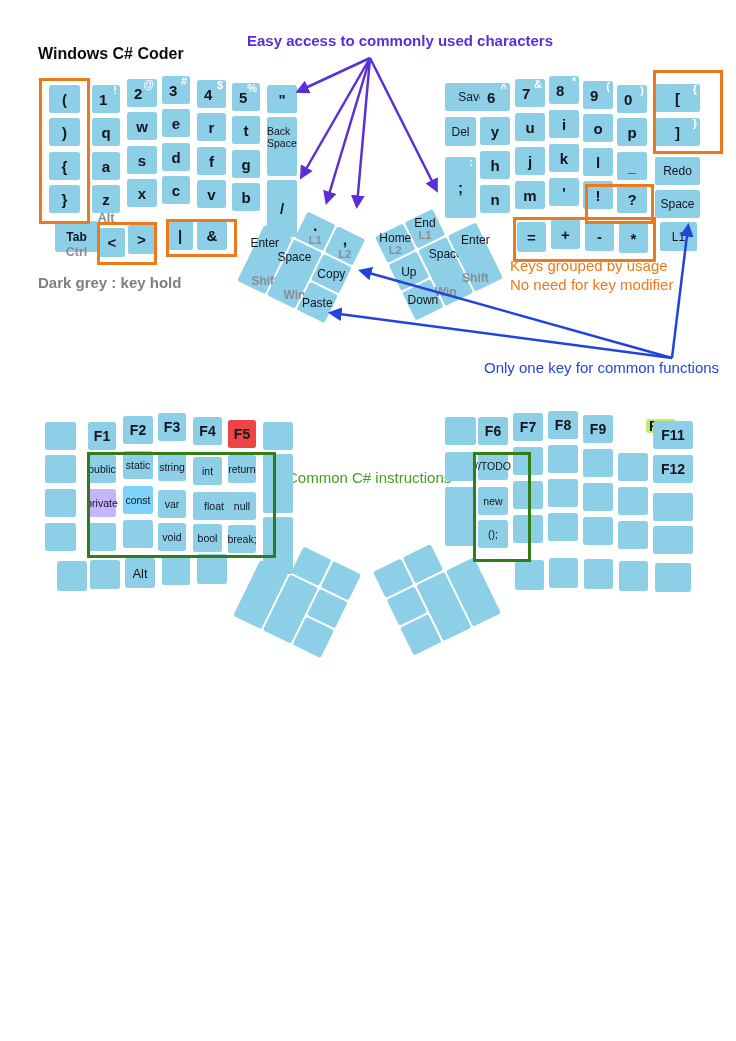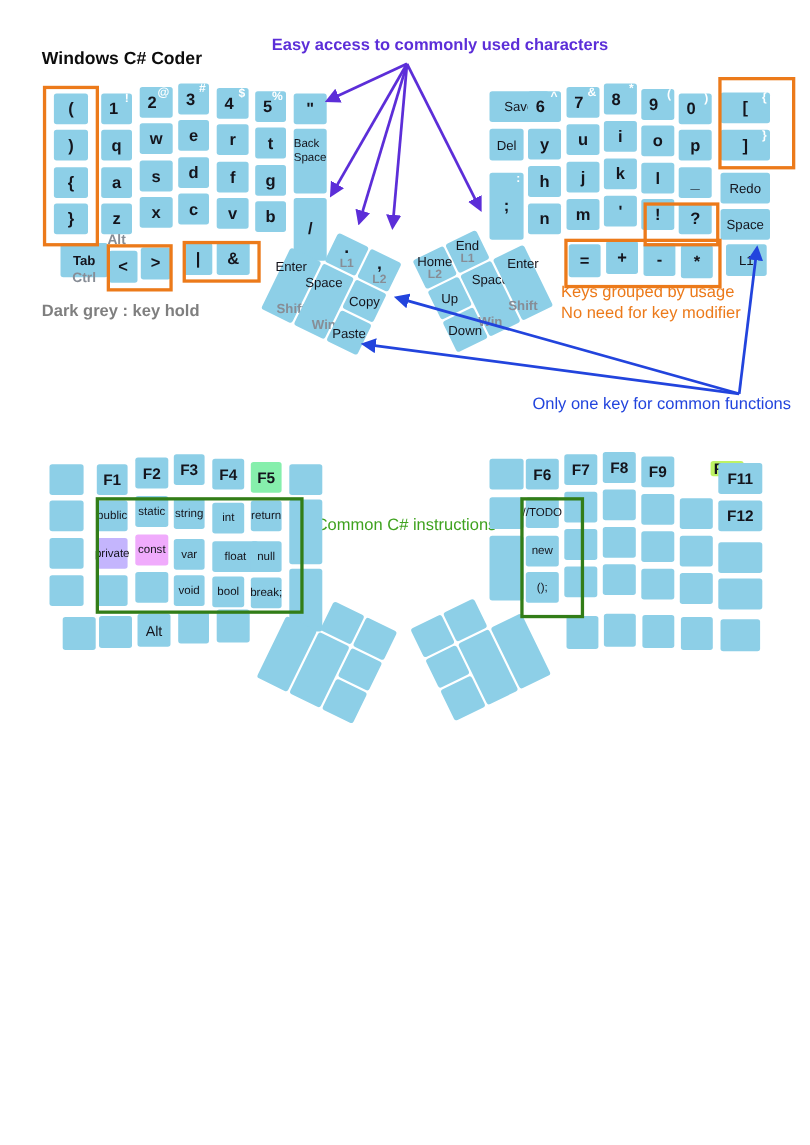--- a/index.html
+++ b/index.html
@@ -511,21 +511,21 @@
       <div class="key" style="left: 78px; top: 3px; width: 30px; height: 28px; background: rgb(141, 207, 231);">
         <div class="kl fkey">
           <span class="main">F2</span>
         </div>
       </div>
       <div class="key" style="left: 78px; top: 38px; width: 30px; height: 28px; background: rgb(141, 207, 231);">
         <div class="kl code">
           <span class="main">static</span>
         </div>
       </div>
-      <div class="key" style="left: 78px; top: 73px; width: 30px; height: 28px; background: #f0abfc;">
+      <div class="key" style="left: 78px; top: 73px; width: 30px; height: 28px; background: #7dd3fc;">
         <div class="kl code">
           <span class="main">const</span>
         </div>
       </div>
       <div class="key" style="left: 78px; top: 107px; width: 30px; height: 28px; background: rgb(141, 207, 231);">
         <div class="kl letter">
           <span class="main"></span>
         </div>
       </div>
       <div class="key" style="left: 113px; top: 0px; width: 28px; height: 28px; background: rgb(141, 207, 231);">
@@ -561,21 +561,21 @@
       <div class="key" style="left: 148px; top: 79px; width: 42px; height: 28px; background: rgb(141, 207, 231);">
         <div class="kl code">
           <span class="main">float</span>
         </div>
       </div>
       <div class="key" style="left: 148px; top: 111px; width: 29px; height: 28px; background: rgb(141, 207, 231);">
         <div class="kl code">
           <span class="main">bool</span>
         </div>
       </div>
-      <div class="key" style="left: 183px; top: 7px; width: 28px; height: 28px; background: #86efac; text-align: right;">
+      <div class="key" style="left: 183px; top: 7px; width: 28px; height: 28px; background: #ef4444; text-align: right;">
         <div class="kl fkey">
           <span class="main">F5</span>
         </div>
       </div>
       <div class="key" style="left: 183px; top: 42px; width: 28px; height: 28px; background: rgb(141, 207, 231);">
         <div class="kl code">
           <span class="main">return</span>
         </div>
       </div>
       <div class="key" style="left: 183px; top: 79px; width: 28px; height: 28px; background: rgb(141, 207, 231);">

